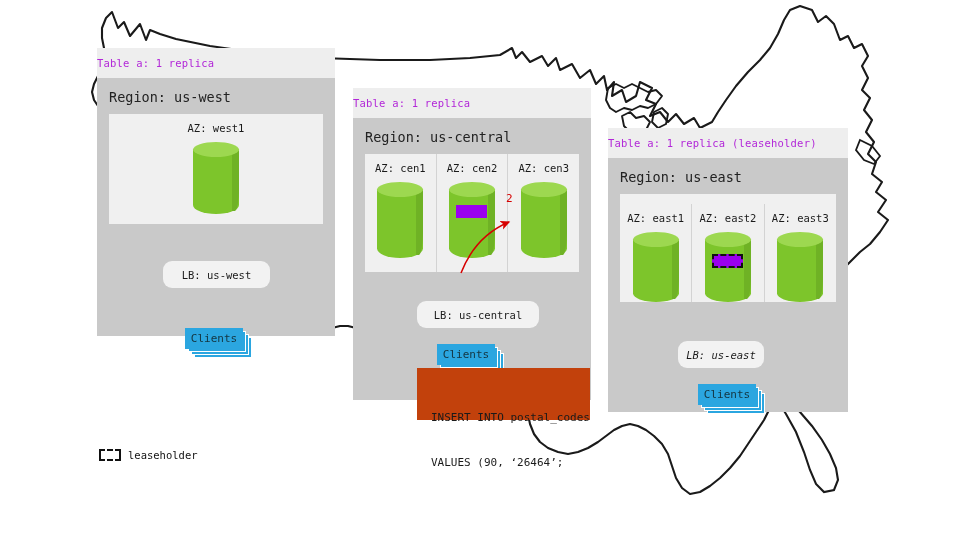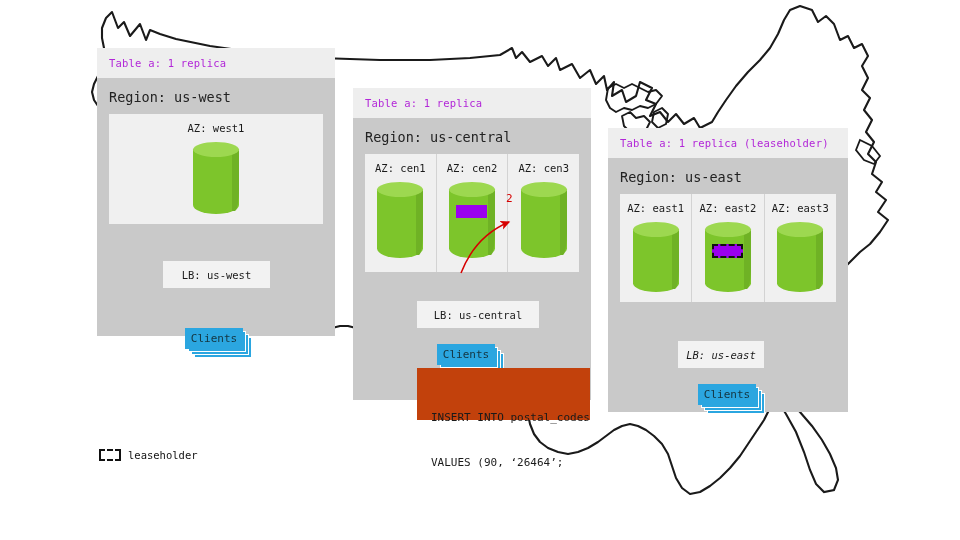--- a/index.html
+++ b/index.html
@@ -11,21 +11,21 @@
   #stage{position:absolute;left:0;top:0;width:960px;height:540px;}
 
   
   #usmap{position:absolute;left:0;top:0;width:960px;height:540px;}
 
   
   .region{position:absolute;}
   .region-head{
     background:#eeeeee;color:#b227d8;
     font-size:10.5px;letter-spacing:.2px;
-    padding:9px 0 0 12px;box-sizing:border-box;
+    padding:9px 0 0 0;box-sizing:border-box;
     height:30px;width:100%;
   }
   .region-body{
     background:#c9c9c9;width:100%;box-sizing:border-box;
     position:relative;
   }
   .region-title{
     color:#222;font-size:13.5px;padding:11px 0 0 12px;
     font-family:"DejaVu Sans Mono","Liberation Mono",monospace;
   }
@@ -61,20 +61,21 @@
   .cyl .range.lease{
     border:2px dashed #111;box-sizing:border-box;
   }
 
   
   .lb{
     position:absolute;background:#f2f2f2;
     font-size:10.5px;color:#1a1a1a;
     display:flex;align-items:center;justify-content:center;
     white-space:nowrap;
+    border-radius:9px;
   }
 
   
   .clients{position:absolute;}
   .clients .sheet{position:absolute;background:#2ba6e0;border:1px solid #ffffff;box-sizing:border-box;}
   .clients .front{
     position:absolute;left:0;top:0;background:#2ba6e0;
     display:flex;align-items:center;justify-content:center;
     color:#14343f;font-size:11px;
   }
@@ -225,21 +226,21 @@
         </div>
       </div>
     </div>
   </div>
 
   <div class="region" style="left:608px;top:128px;width:240px;">
     <div class="region-head">Table a: 1 replica (leaseholder)</div>
     <div class="region-body" style="height:254px;">
       <div class="region-title">Region: us-east</div>
 
-      <div class="az-row" style="height:108px;">
+      <div class="az-row" style="height:108px;align-items:flex-end;">
         <div class="az">
           <div class="az-label">AZ: east1</div>
           <div class="cyl" style="width:46px;height:70px;">
             <div class="body" style="top:7px;width:46px;height:63px;"></div>
             <div class="shade" style="top:9px;width:7px;height:58px;border-radius:0 0 60% 0/0 0 40% 0;"></div>
             <div class="top" style="width:46px;height:15px;"></div>
           </div>
         </div>
         <div class="az">
           <div class="az-label">AZ: east2</div>

